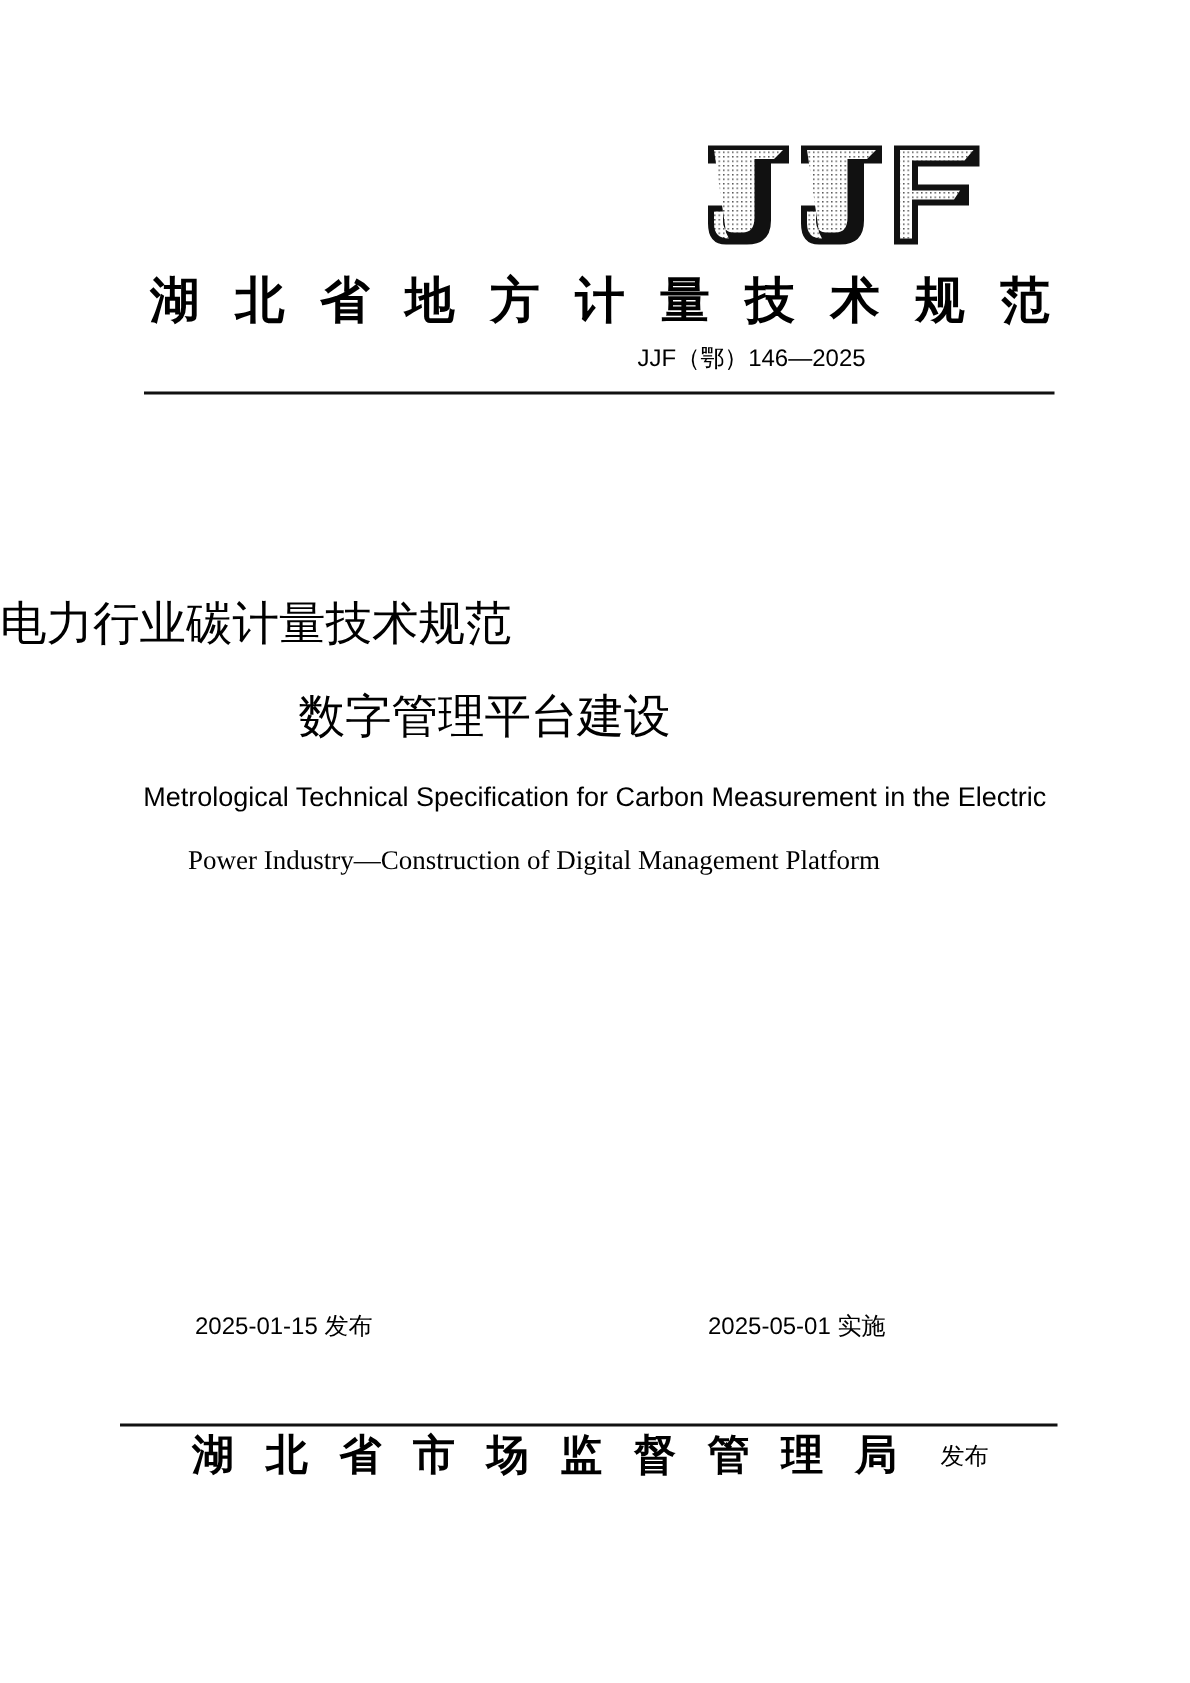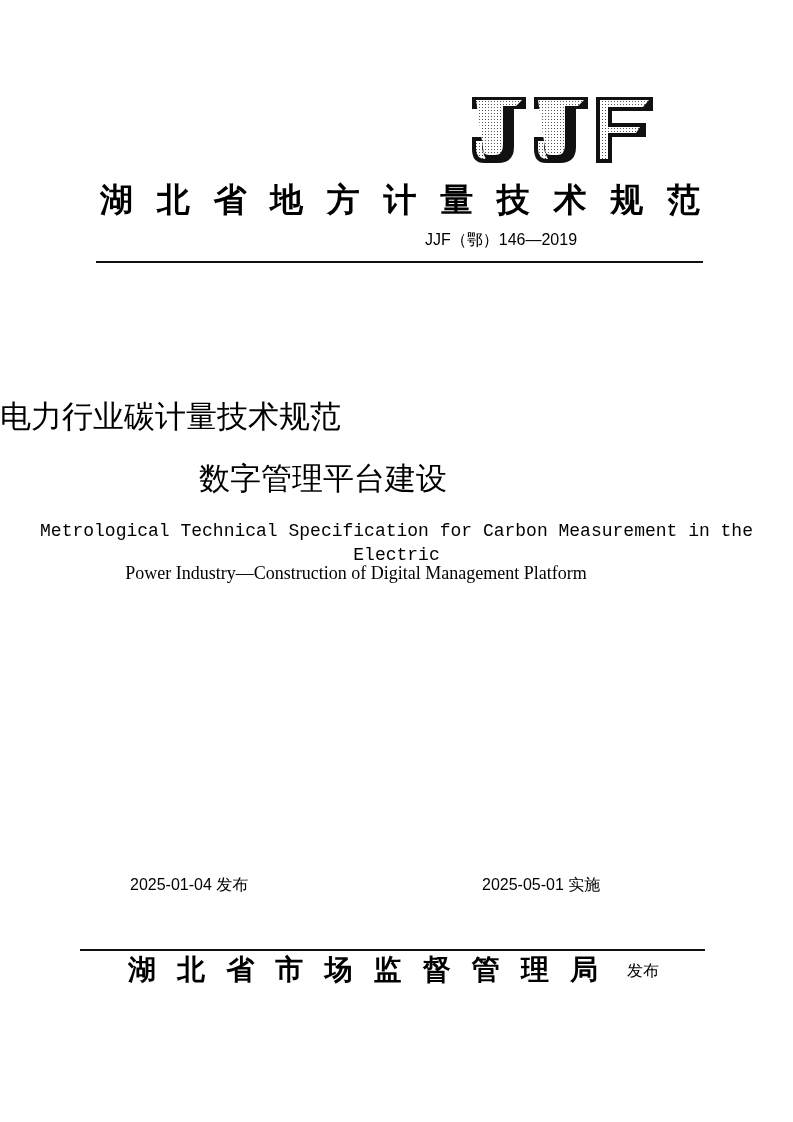--- a/index.html
+++ b/index.html
@@ -5,24 +5,24 @@
   html, body { margin:0; padding:0; background:#ffffff; }
   body { width:793px; height:1122px; position:relative; overflow:hidden; color:#000; font-family:"DejaVu Sans", sans-serif; }
   .abs { position:absolute; }
   .logo { left:470px; top:95px; width:185px; height:72px; }
   .std-series { left:100px; top:178px; width:600px; height:44px; display:flex; justify-content:space-between; font-family:"DejaVu Sans", sans-serif; font-weight:bold; font-size:33px; line-height:44px; }
   .std-series span { display:block; }
   .std-code { left:425px; top:230px; font-size:16px; line-height:20px; font-family:"Liberation Sans", sans-serif; }
   .rule-top { left:96px; top:261px; width:607px; height:2px; background:#111; }
   .title-cn-1 { left:0; width:793px; top:396px; text-align:left; font-size:31px; line-height:40px; font-family:"DejaVu Sans", sans-serif; }
   .title-cn-2 { left:0; width:646px; top:458px; text-align:center; font-size:31px; line-height:40px; font-family:"DejaVu Sans", sans-serif; }
-  .title-en-1 { left:0; width:793px; top:519px; text-align:center; font-size:18px; line-height:24px; font-family:Liberation Mono, monospace; }
+  .title-en-1 { left:0; width:793px; top:519px; text-align:center; font-size:18px; line-height:24px; font-family:Liberation Sans, sans-serif; }
   .title-en-2 { left:0; width:712px; top:561px; text-align:center; font-size:18px; line-height:24px; font-family:"Liberation Serif", serif; }
   .date-issue { left:130px; top:874px; font-size:16px; line-height:22px; font-family:"Liberation Sans", sans-serif; }
-  .date-effect { left:482px; top:874px; font-size:16px; line-height:22px; font-family:"Liberation Sans", sans-serif; }
+  .date-effect { left:472px; top:874px; font-size:16px; line-height:22px; font-family:"Liberation Sans", sans-serif; }
   .rule-bottom { left:80px; top:949px; width:625px; height:2px; background:#111; }
   .issuer { left:128px; top:951px; width:470px; height:38px; display:flex; justify-content:space-between; font-weight:bold; font-size:28px; line-height:38px; font-family:"DejaVu Sans", sans-serif; }
   .issuer-suffix { left:627px; top:961px; font-size:16px; line-height:22px; font-family:Liberation Mono, monospace; }
 </style>
 </head>
 <body>
 
 <div class="abs logo">
   <svg width="185" height="72" viewBox="0 0 185 72">
     <defs>
@@ -50,29 +50,29 @@
   <span>地</span>
   <span>方</span>
   <span>计</span>
   <span>量</span>
   <span>技</span>
   <span>术</span>
   <span>规</span>
   <span>范</span>
 </div>
 
-<div class="abs std-code">JJF（鄂）146—2019</div>
+<div class="abs std-code">JJF（鄂）146—2025</div>
 <div class="abs rule-top"></div>
 
 <div class="abs title-cn-1">电力行业碳计量技术规范</div>
 <div class="abs title-cn-2">数字管理平台建设</div>
 <div class="abs title-en-1">Metrological Technical Specification for Carbon Measurement in the Electric</div>
 <div class="abs title-en-2">Power Industry—Construction of Digital Management Platform</div>
 
-<div class="abs date-issue">2025-01-04 发布</div>
+<div class="abs date-issue">2025-01-15 发布</div>
 <div class="abs date-effect">2025-05-01 实施</div>
 
 <div class="abs rule-bottom"></div>
 
 <div class="abs issuer">
   <span>湖</span>
   <span>北</span>
   <span>省</span>
   <span>市</span>
   <span>场</span>

